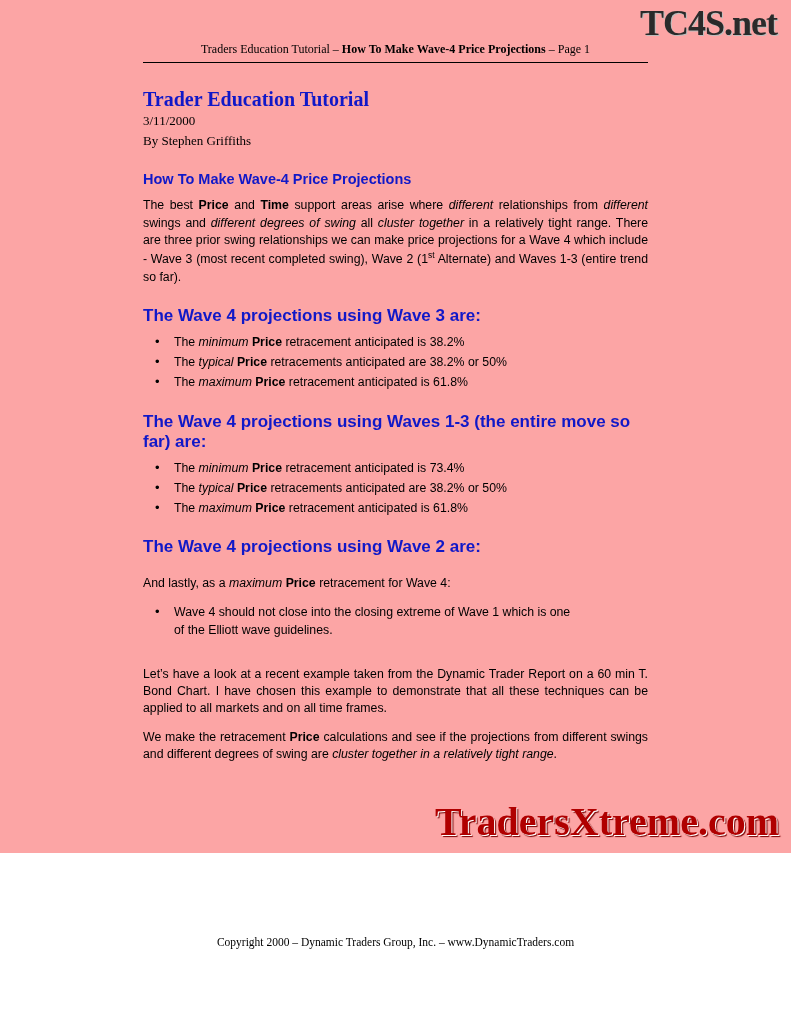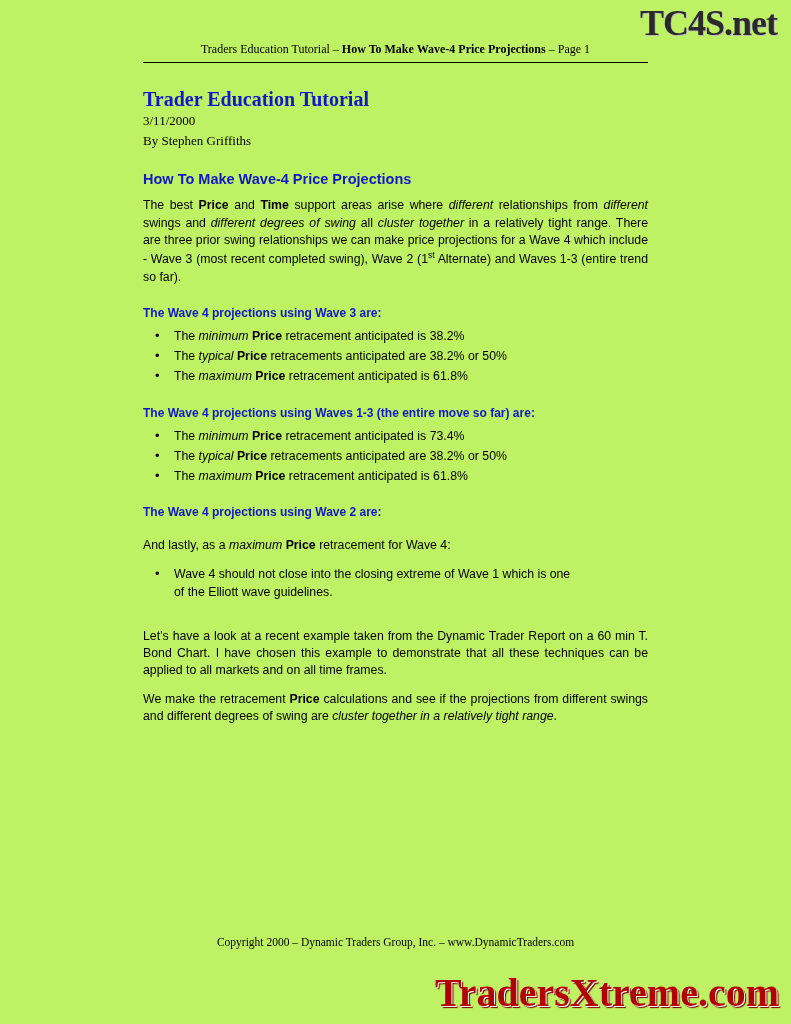--- a/index.html
+++ b/index.html
@@ -12,22 +12,22 @@
     background: #ffffff;
     font-family: "Liberation Serif", serif;
     position: relative;
     overflow: hidden;
   }
 
   .page {
     position: absolute;
     left: 0; top: 0;
     width: 791px;
-    height: 1024px;
-    background: #bef264;
+    height: 853px;
+    background: #fca5a5;
   }
 
   
   .wm-top {
     position: absolute;
     right: 14px;
     top: 2px;
     font-family: "Liberation Serif", serif;
     font-weight: bold;
     font-size: 36px;
@@ -127,21 +127,21 @@
     font-family: "Liberation Sans", sans-serif;
     font-size: 14.5px;
     font-weight: bold;
     color: #1018c8;
     margin: 22px 0 10px 0;
     letter-spacing: 0px;
   }
 
   h3.subhead {
     font-family: "Liberation Sans", sans-serif;
-    font-size: 12px;
+    font-size: 17px;
     font-weight: bold;
     color: #1018c8;
     margin: 20px 0 8px 0;
   }
 
   p.body {
     font-family: "Liberation Sans", sans-serif;
     font-size: 12.3px;
     color: #000;
     text-align: justify;

